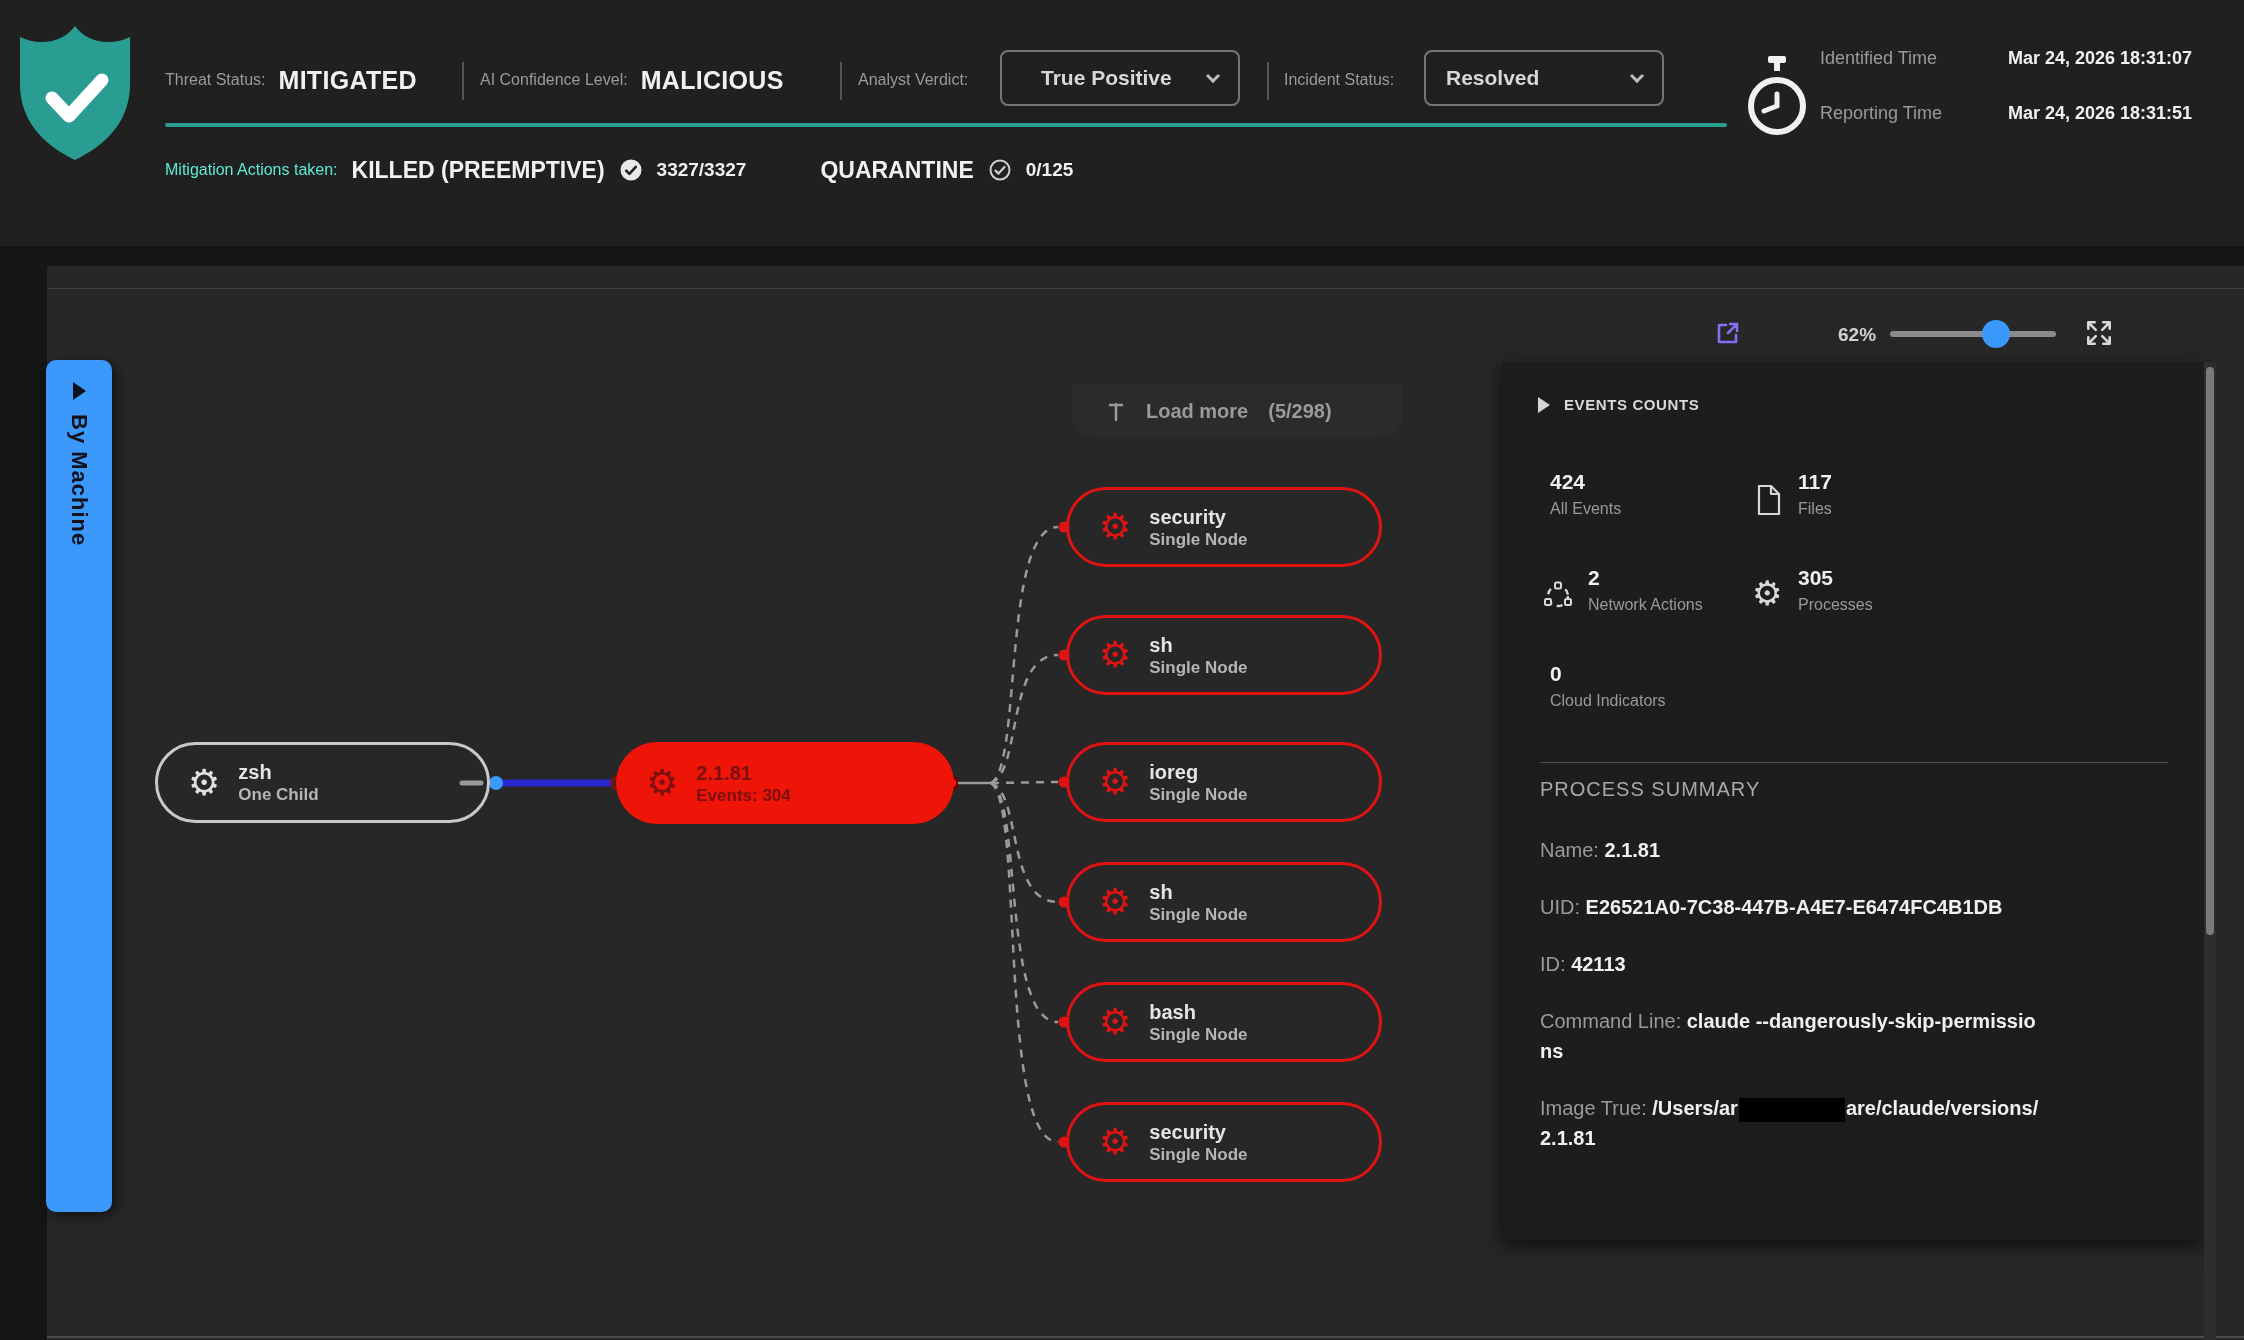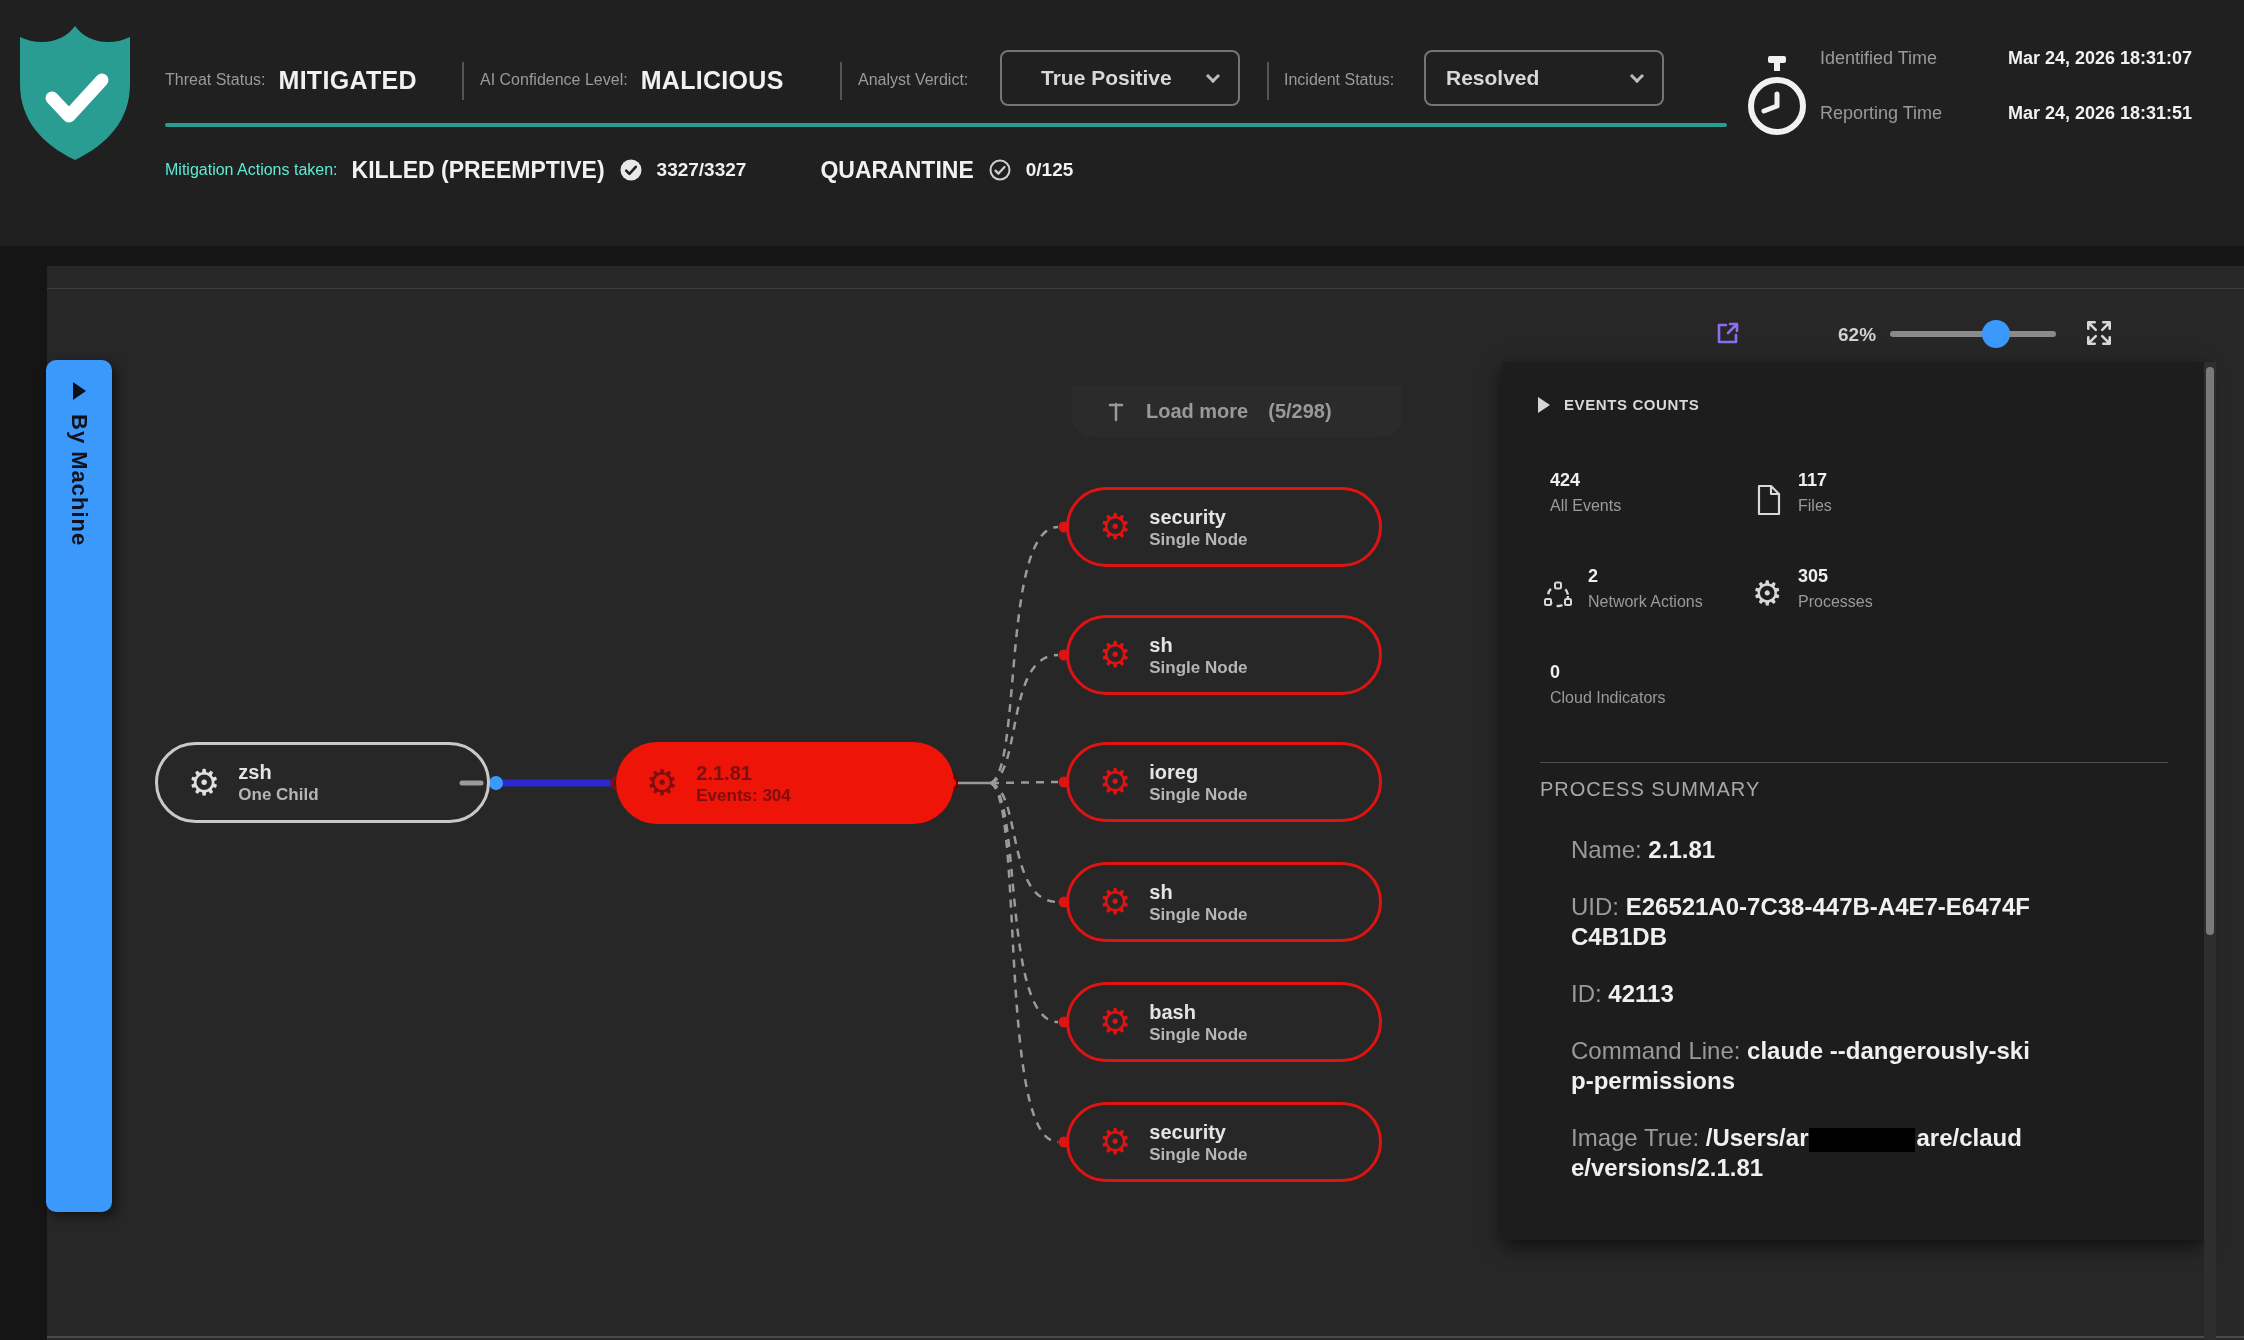--- a/index.html
+++ b/index.html
@@ -68,27 +68,27 @@
     border-radius:0 0 20px 20px; display:flex; align-items:center; gap:20px; padding-left:34px;
     color:#9a9a9a; font-weight:bold; font-size:20px; cursor:pointer; z-index:3;
   }
   
   .panel { position:absolute; left:1502px; top:362px; width:702px; height:878px; background:#1d1d1d;
     box-shadow:0 6px 18px rgba(0,0,0,.6); z-index:6; overflow:hidden; }
   .ec-header { position:absolute; left:36px; top:34px; display:flex; align-items:center; gap:14px; cursor:pointer; }
   .ec-header .tri { width:0; height:0; border-left:12px solid #d5d5d5; border-top:8px solid transparent; border-bottom:8px solid transparent; }
   .ec-title { font-size:15px; font-weight:bold; color:#d9d9d9; letter-spacing:.6px; }
   .count-item { position:absolute; }
-  .count-value { font-size:18px; font-weight:bold; color:#efefef; }
+  .count-value { font-size:21px; font-weight:bold; color:#efefef; }
   .count-label { font-size:16px; color:#9a9a9a; margin-top:6px; }
   .count-icon { position:absolute; }
   .panel-divider { position:absolute; left:38px; top:400px; width:628px; height:1px; background:#4d4d4d; }
   .ps { position:absolute; left:38px; top:416px; width:500px; }
   .ps-title { font-size:20px; color:#a8a8a8; letter-spacing:1px; margin-bottom:34px; font-weight:normal; }
-  .ps-field { margin-bottom:27px; font-size:24px; line-height:30px; word-break:break-all;margin-left:31px; }
+  .ps-field { margin-bottom:27px; font-size:20px; line-height:30px; word-break:break-all; }
   .ps-label { color:#9a9a9a; }
   .ps-value { color:#f0f0f0; font-weight:bold; }
   .redaction-box { display:inline-block; width:106px; height:24px; background:#000; vertical-align:middle; margin:0 1px; }
   .panel-scroll-track { position:absolute; left:2204px; top:362px; width:12px; height:978px; background:#2e2e2e; z-index:7; }
   .panel-scroll-thumb { position:absolute; left:2px; top:5px; width:8px; height:568px; background:#7a7a7a; border-radius:4px; cursor:grab; }
 </style>
 </head>
 <body>
 
 <div class="header">

